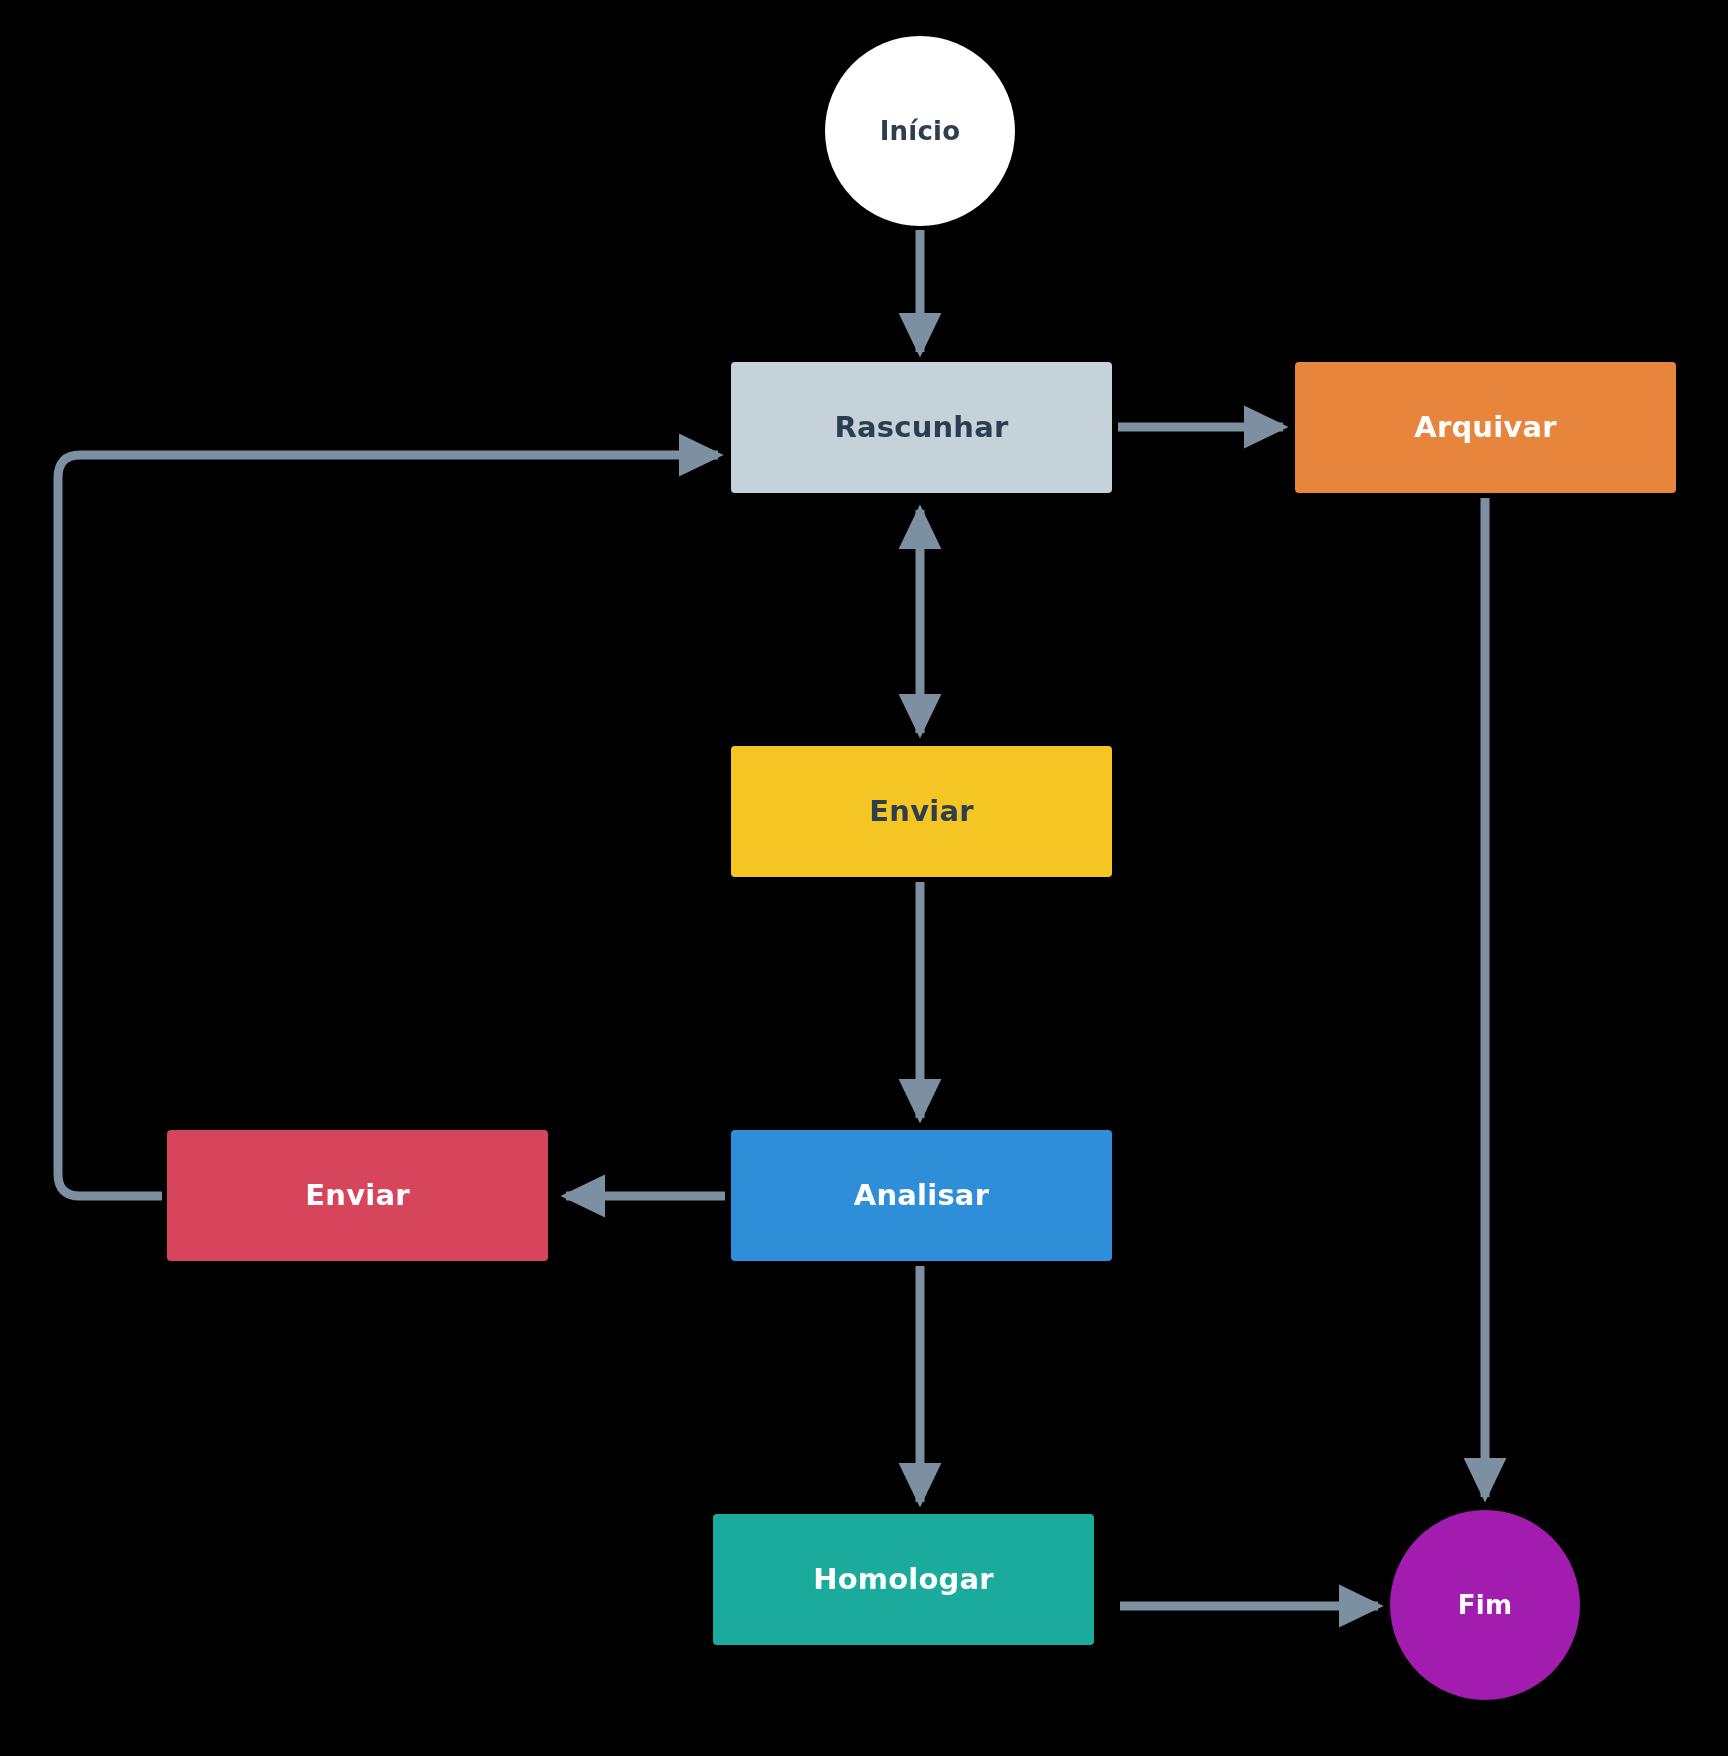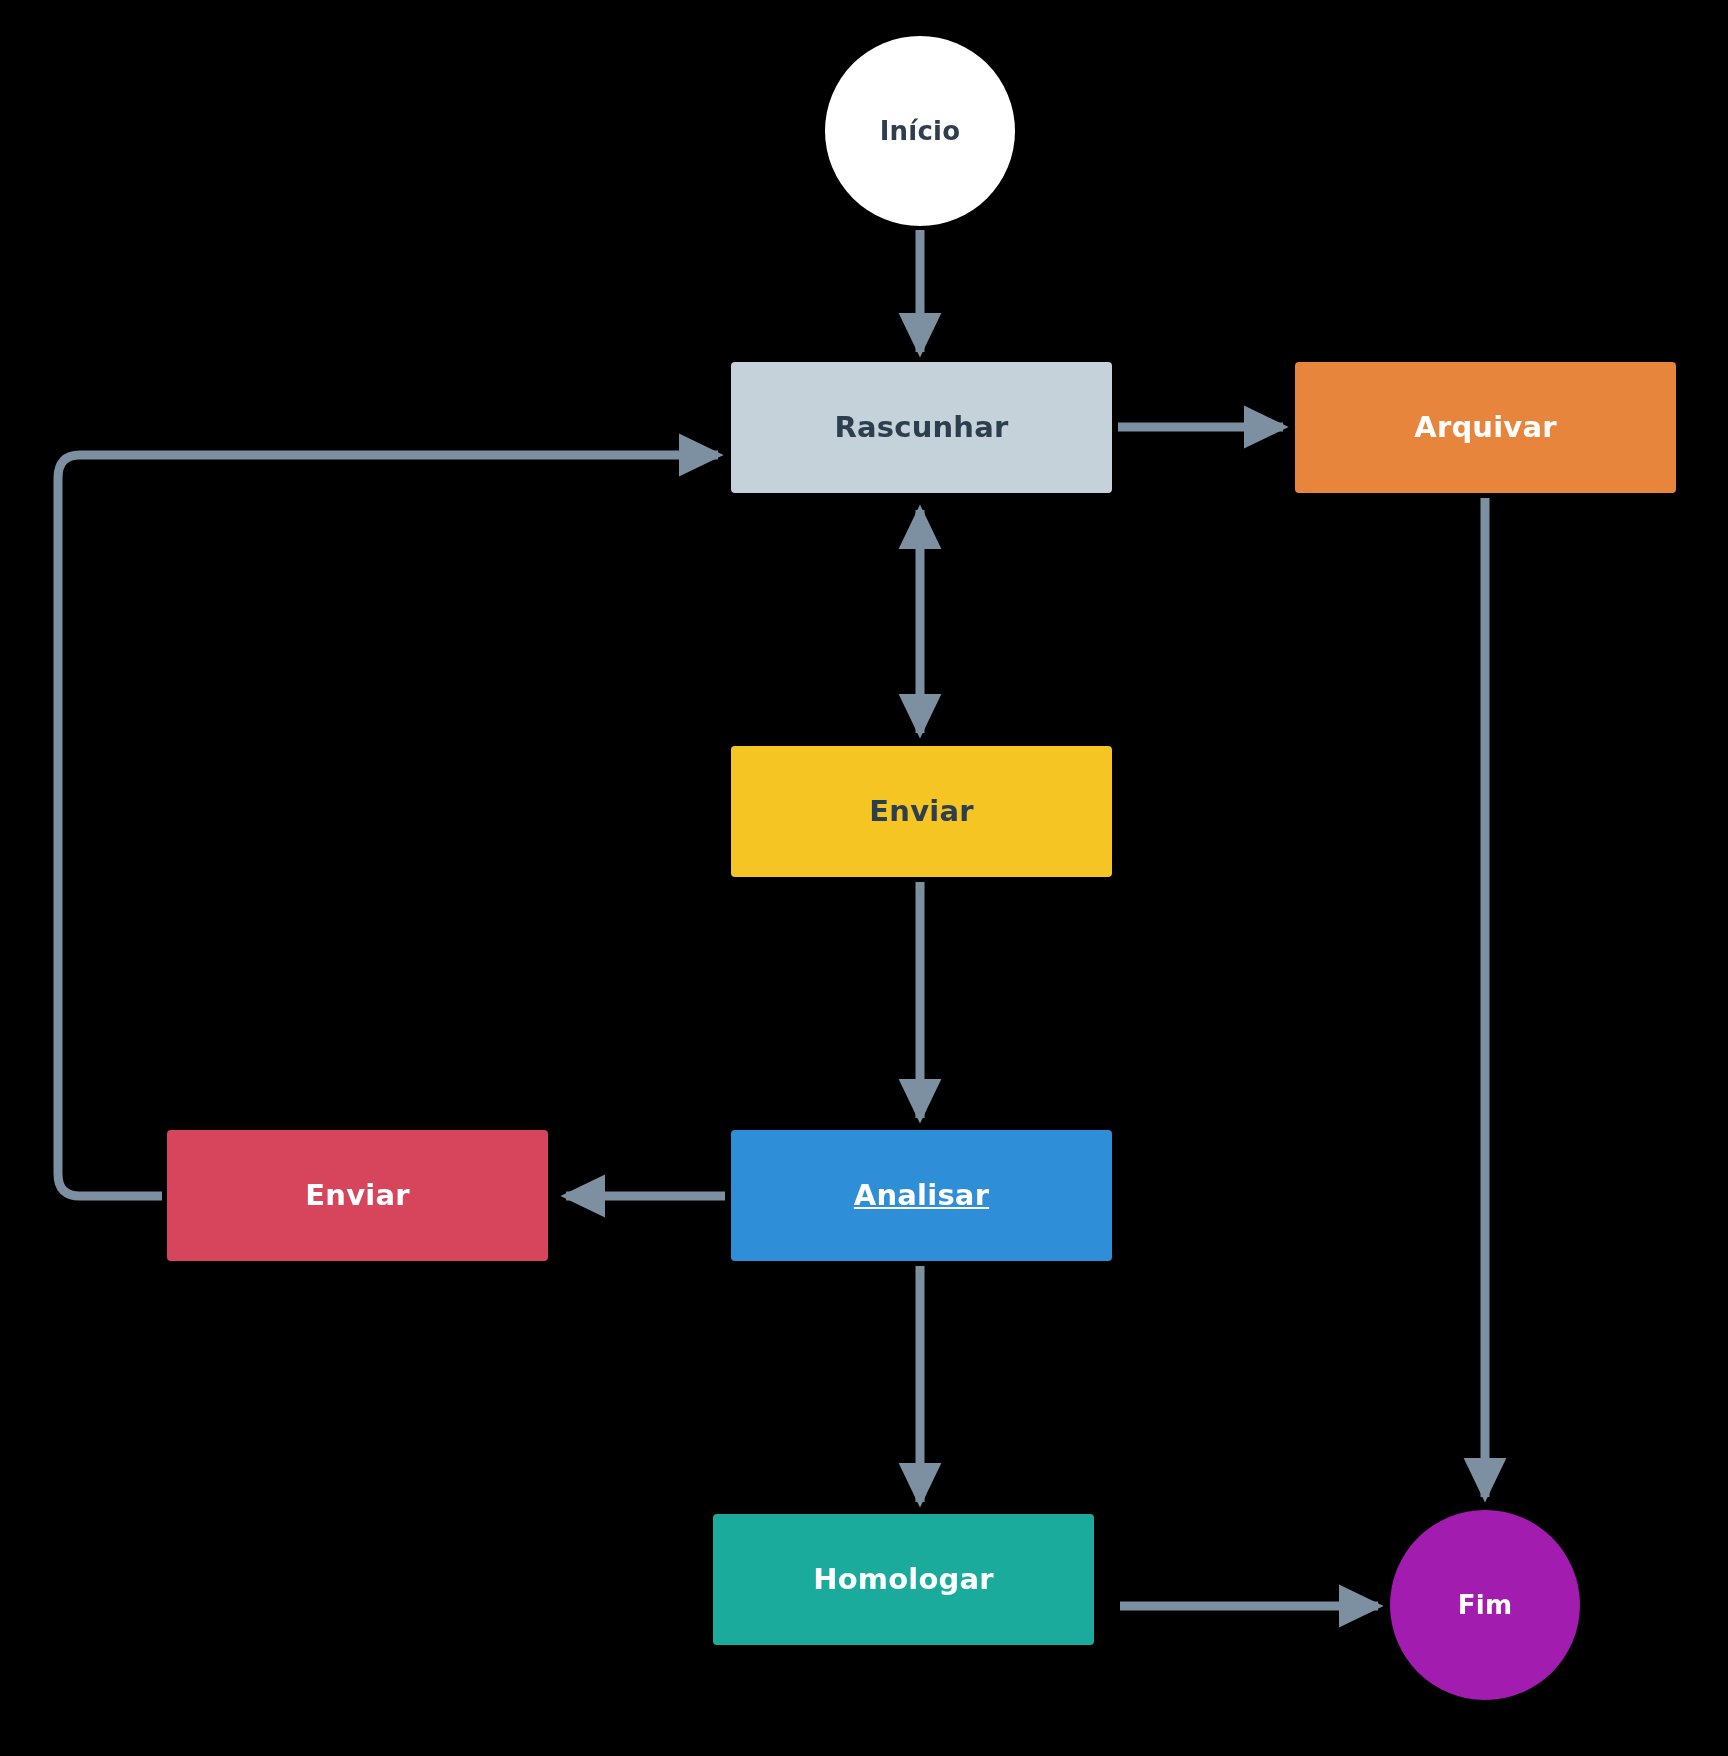--- a/index.html
+++ b/index.html
@@ -111,21 +111,21 @@
 
   <div class="node node-rect" id="node-arquivar" style="background:#e8853c;">
     <span class="node-label fs-28" style="color:#ffffff;">Arquivar</span>
   </div>
 
   <div class="node node-rect" id="node-recusar" style="background:#d6455c;">
     <span class="node-label fs-28" style="color:#ffffff;">Enviar</span>
   </div>
 
   <div class="node node-rect" id="node-analisar" style="background:#2e8fd8;">
-    <span class="node-label fs-28" style="color:#ffffff;text-decoration:underline;">Analisar</span>
+    <span class="node-label fs-28" style="color:#ffffff;">Analisar</span>
   </div>
 
   <div class="node node-rect" id="node-homologar" style="background:#1aab9c;">
     <span class="node-label fs-28" style="color:#ffffff;">Homologar</span>
   </div>
 
   <div class="node node-circle" id="node-fim" style="background:#a21caf;">
     <span class="node-label fs-30" style="color:#ffffff;">Fim</span>
   </div>
 

